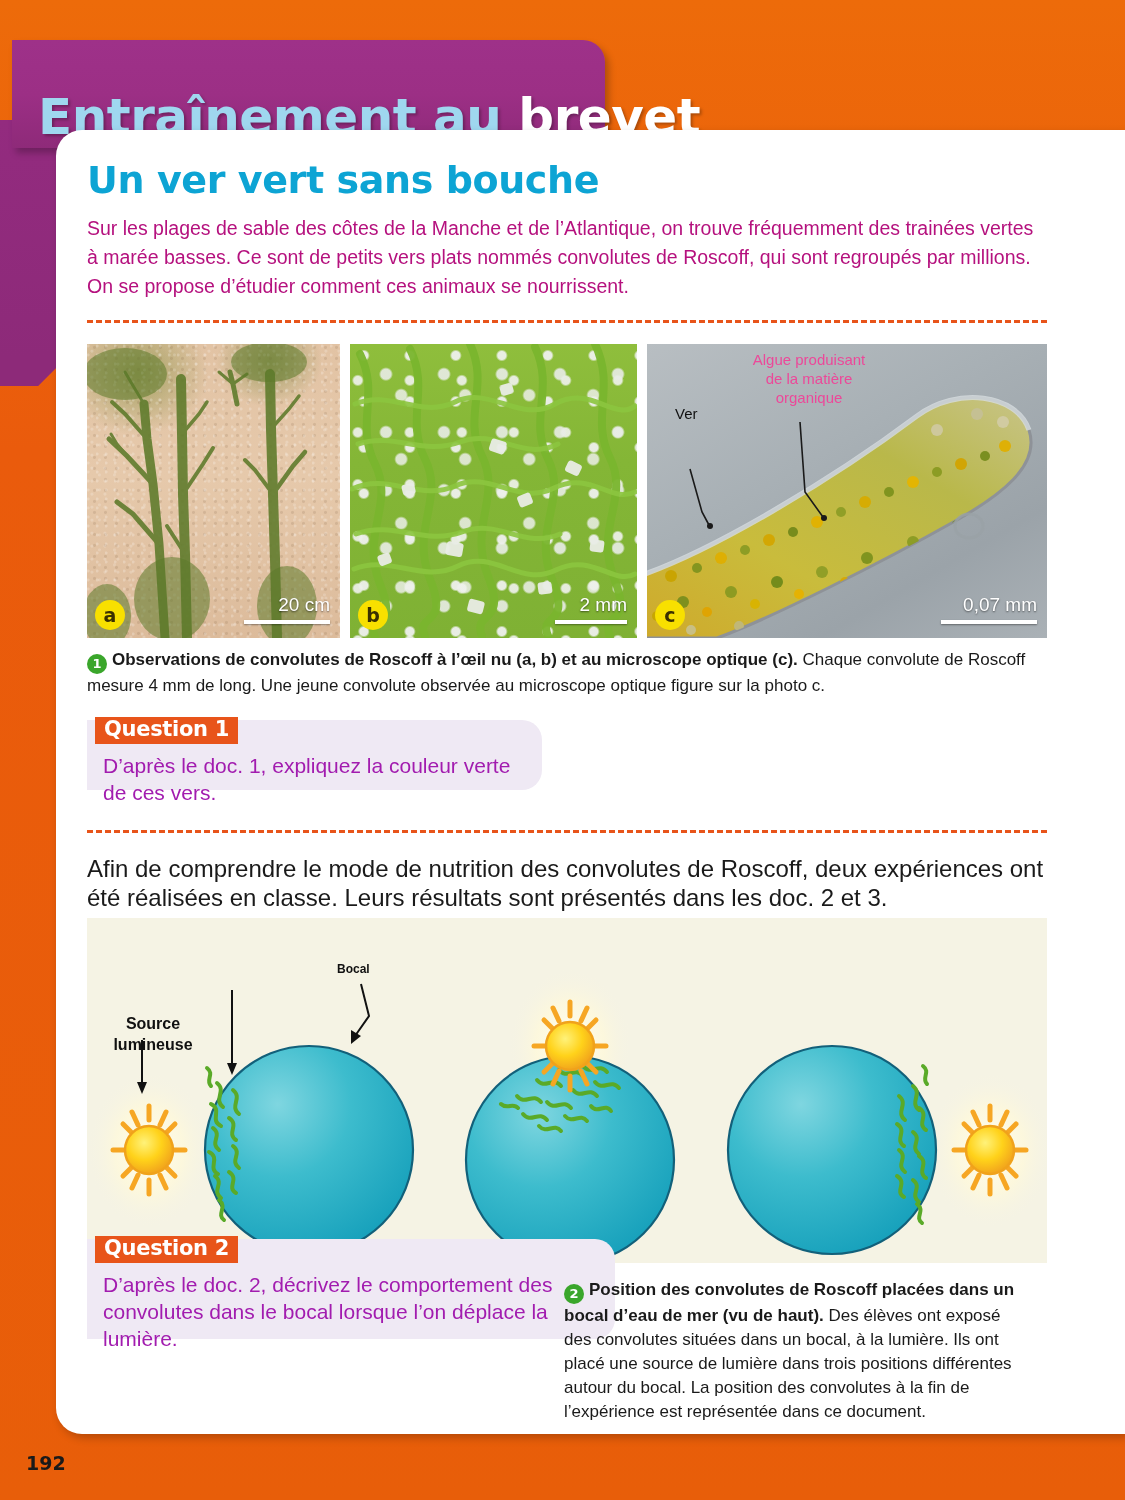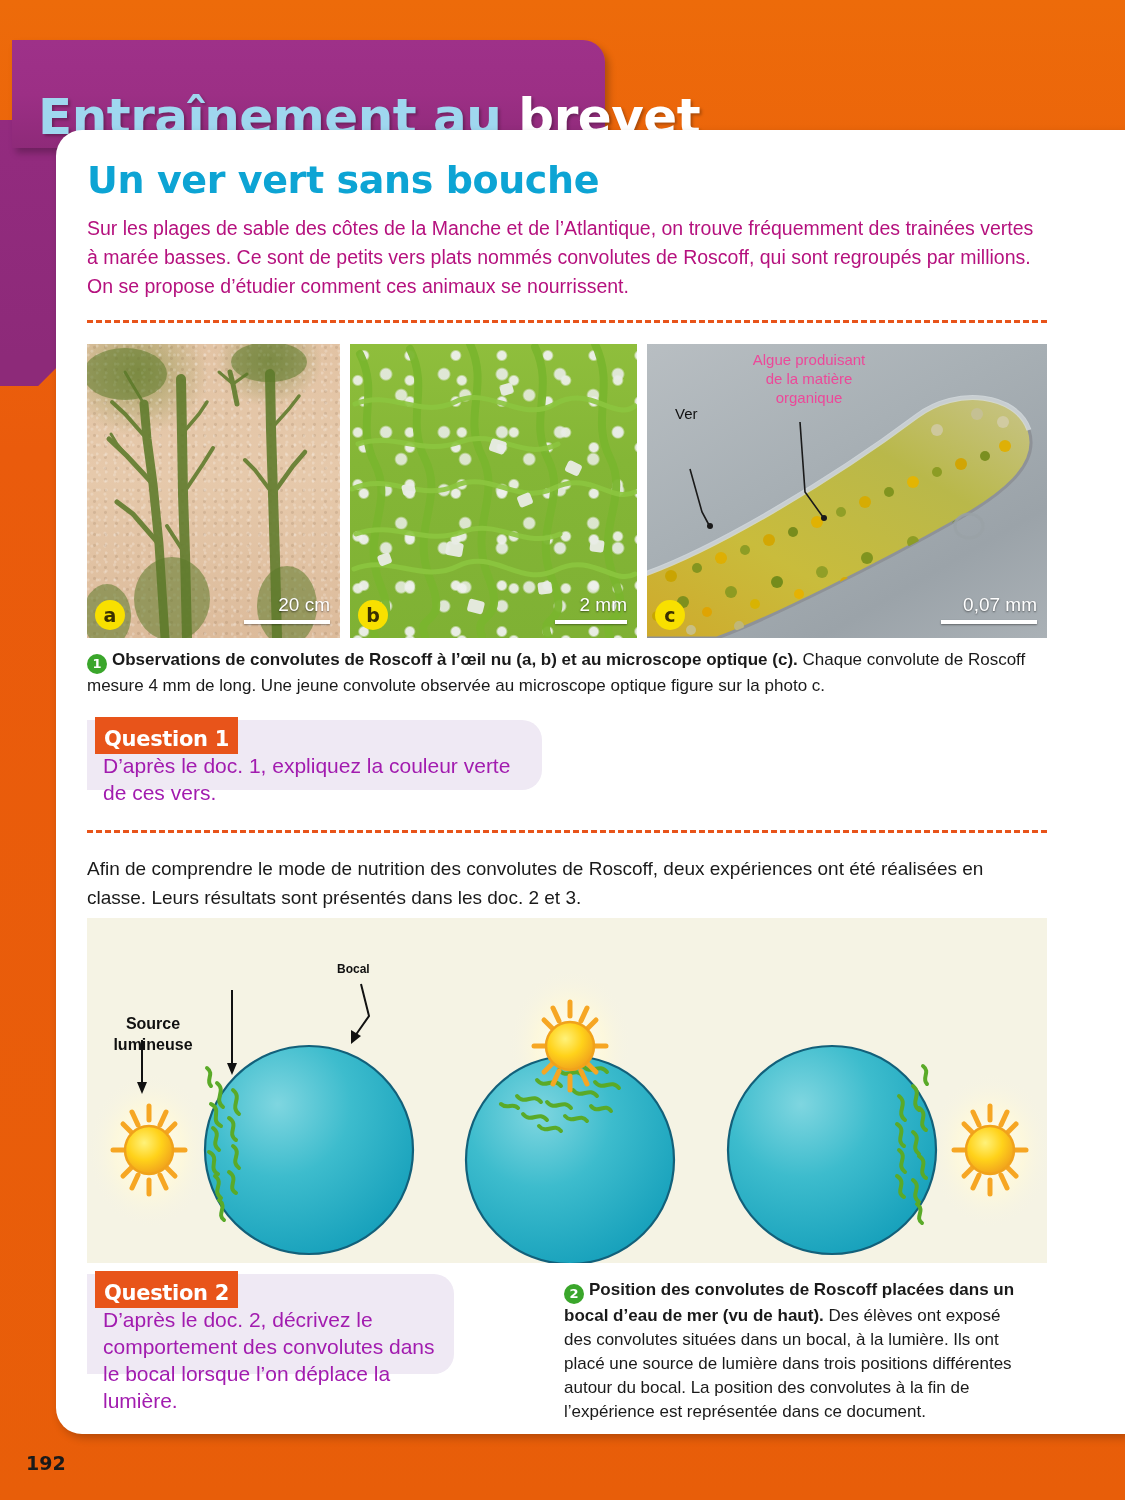--- a/index.html
+++ b/index.html
@@ -186,33 +186,33 @@
   .qbox {
     position:absolute;
     background:#efe9f4;
     border-top-right-radius:20px;
     border-bottom-right-radius:20px;
   }
   .qtag {
     position:absolute; left:8px; top:-3px;
     background:#e8541a; color:#fff;
     font-family:"DejaVu Sans",sans-serif; font-weight:bold;
-    font-size:21px; padding:10px 9px 3px 9px;
+    font-size:21px; padding:0 9px 3px 9px;
     letter-spacing:-0.3px;
   }
   .qtext {
     position:absolute; left:16px; top:32px; right:14px;
     color:#a21caf; font-size:21px; line-height:27px;
   }
   .q1 { left:31px; top:590px; width:455px; height:70px; }
-  .q2 { left:31px; top:1144px; width:367px; height:100px; }
+  .q2 { left:31px; top:1109px; width:528px; height:100px; }
 
   .mid-text {
     position:absolute; left:31px; top:724px; width:960px;
-    font-size:19px; line-height:29px; color:#1a1a1a;
+    font-size:24px; line-height:29px; color:#1a1a1a;
   }
 
   
   .diagram {
     position:absolute; left:31px; top:788px;
     width:960px; height:345px;
     background:#f5f3e4;
   }
   .diagram svg { display:block; }
 

